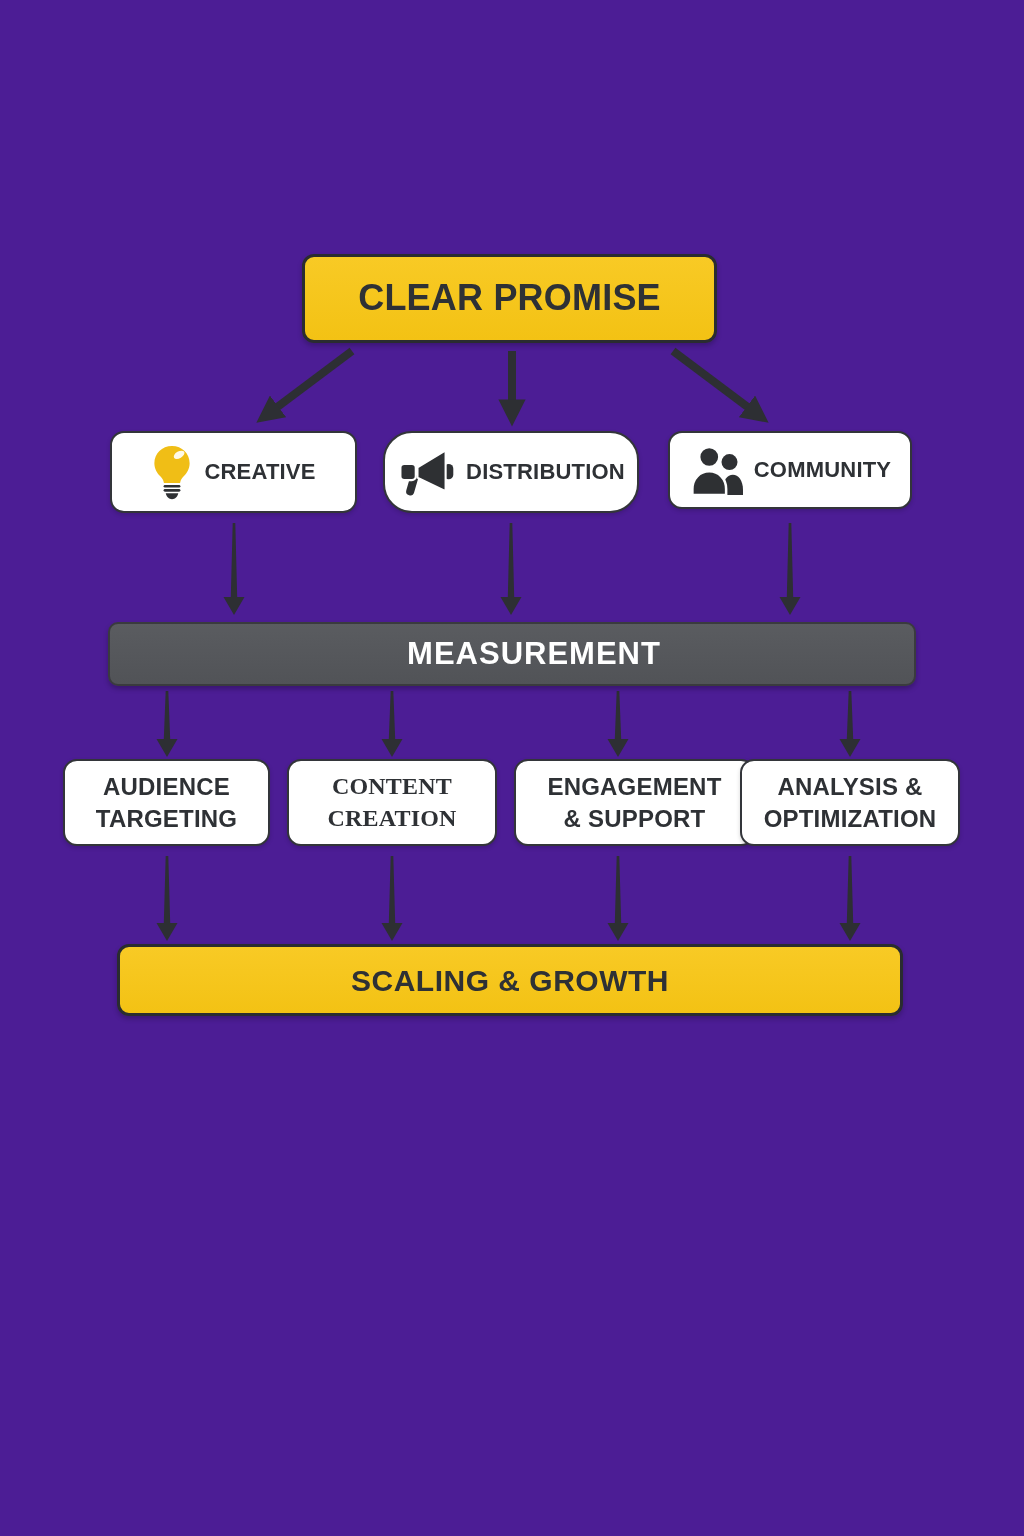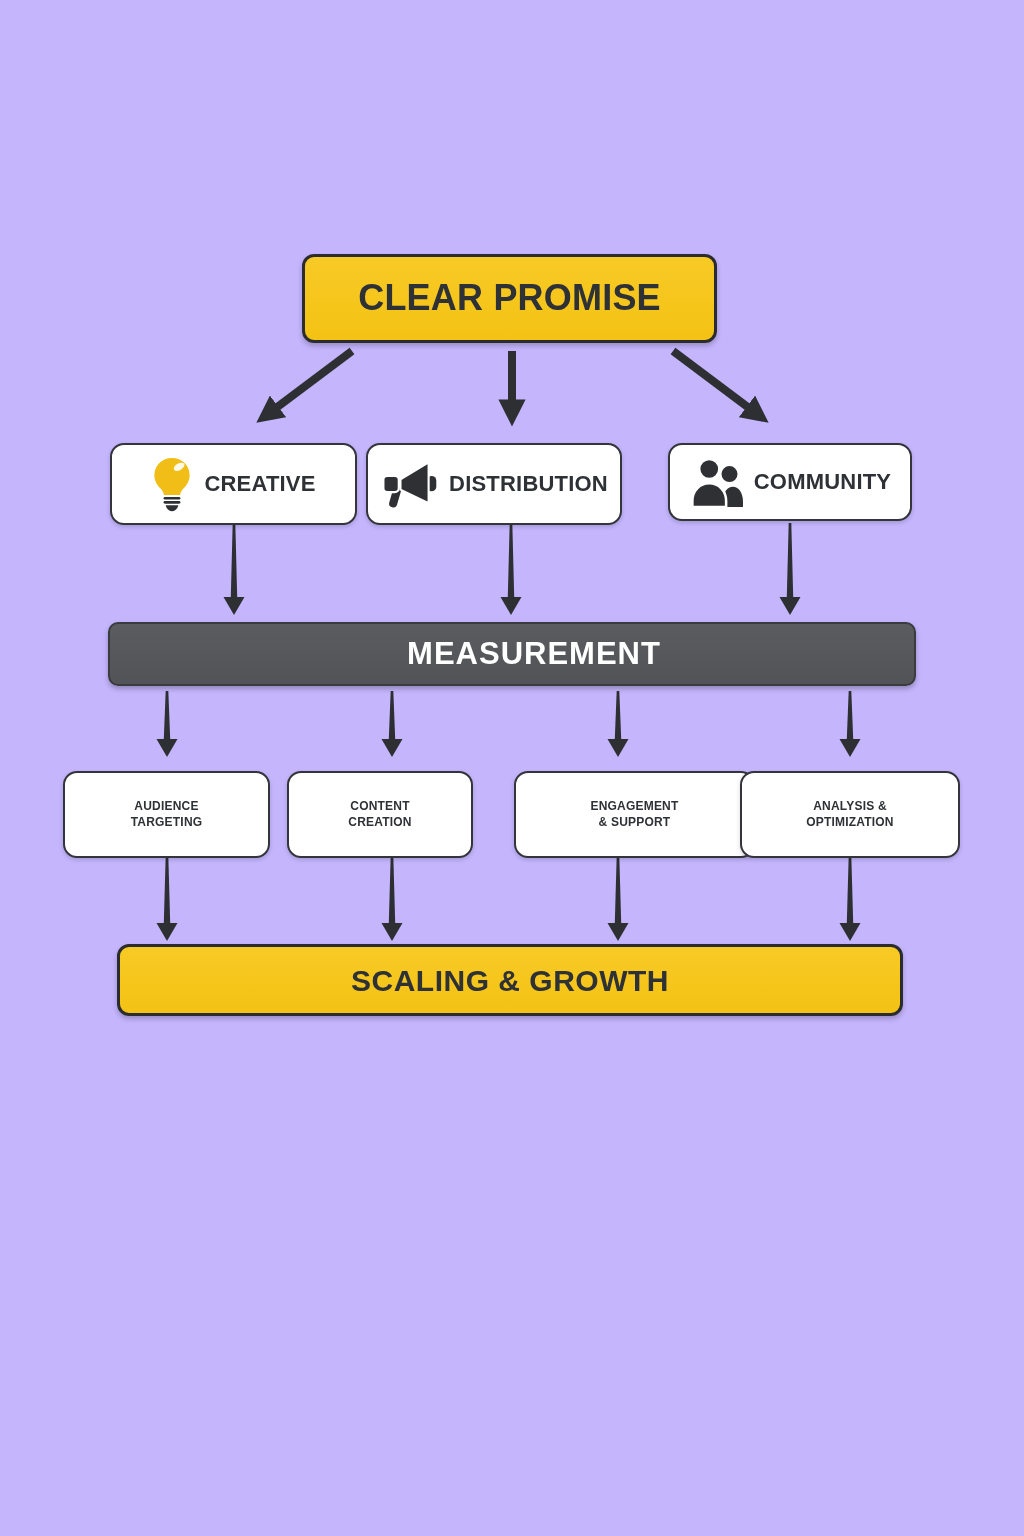--- a/index.html
+++ b/index.html
@@ -5,21 +5,21 @@
   html, body {
     margin: 0;
     padding: 0;
     background: #ffffff;
     font-family: "Liberation Sans", sans-serif;
   }
   .canvas {
     position: relative;
     width: 1024px;
     height: 1536px;
-    background: #c4b5fd;
+    background: #4c1d95;
     overflow: hidden;
   }
   .arrows-layer {
     position: absolute;
     left: 0; top: 0;
     width: 1024px; height: 1536px;
     pointer-events: none;
   }
   .node {
     position: absolute;
@@ -41,44 +41,43 @@
     border: 3px solid #2a2c30;
     border-radius: 12px;
     box-shadow: 0 3px 5px rgba(0,0,0,0.22);
   }
   .outline-node {
     background: #ffffff;
     border: 2.5px solid #33353a;
     border-radius: 14px;
     box-shadow: 0 2px 4px rgba(0,0,0,0.16);
     gap: 11px;
-    margin-top: 12px;
   }
   .dark-node {
     background: linear-gradient(180deg, #5a5c60, #515357);
     border: 2px solid #3a3b3e;
     border-radius: 10px;
     box-shadow: 0 3px 5px rgba(0,0,0,0.25);
   }
   .dark-node .label { color: #ffffff; margin-left: 44px; }
 
   
   .n-clear-promise   { left: 302px; top: 254px; width: 415px; height: 89px; }
   .n-clear-promise .label { font-size: 36px; }
   .n-creative        { left: 110px; top: 431px; width: 247px; height: 82px; }
-  .n-distribution    { left: 366px; top: 431px; width: 256px; height: 82px; }
+  .n-distribution    { left: 383px; top: 431px; width: 256px; height: 82px; border-radius: 29px; }
   .n-community       { left: 668px; top: 431px; width: 244px; height: 78px; }
   .mid-label { font-size: 22px; }
   .n-measurement     { left: 108px; top: 622px; width: 808px; height: 64px; }
   .n-measurement .label { font-size: 31px; letter-spacing: 1px; }
   .n-audience        { left: 63px;  top: 759px; width: 207px; height: 87px; }
-  .n-content         { left: 287px; top: 759px; width: 186px; height: 87px; }
+  .n-content         { left: 287px; top: 759px; width: 210px; height: 87px; font-family: Liberation Serif, serif; }
   .n-engagement      { left: 514px; top: 759px; width: 241px; height: 87px; }
   .n-analysis        { left: 740px; top: 759px; width: 220px; height: 87px; align-items: center; }
-  .small-label { font-size: 12px; }
+  .small-label { font-size: 24px; }
   .n-scaling         { left: 117px; top: 944px; width: 786px; height: 72px; align-items: center; }
   .n-scaling .label { font-size: 30px; letter-spacing: 0.5px; }
 
   .icon { display: inline-flex; align-items: center; justify-content: center; }
   .icon svg { display: block; }
 </style>
 </head>
 <body>
 
 <div class="canvas">

